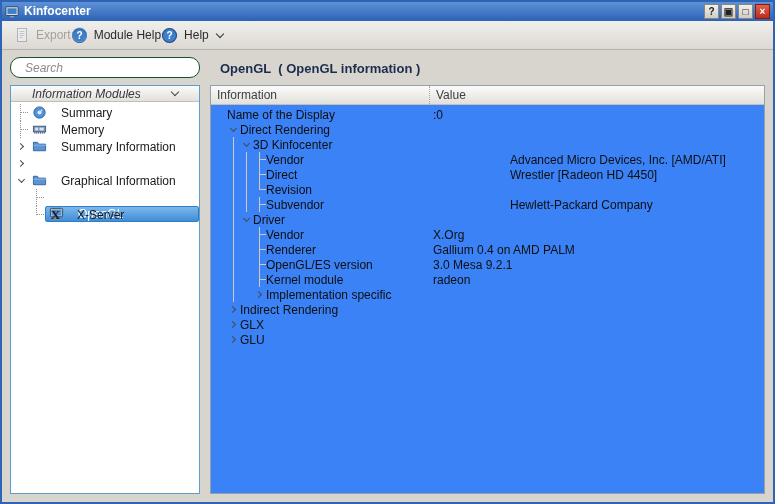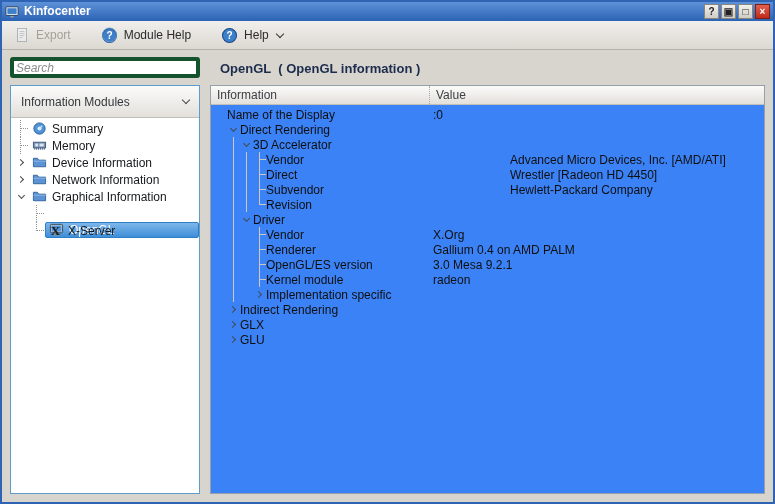--- a/index.html
+++ b/index.html
@@ -30,21 +30,21 @@
     font-size:10px; font-weight:bold; line-height:13px; text-align:center; color:#222;
     cursor:default;
   }
   .tb-btn.close { background:linear-gradient(#e2604f,#bd2b1a); border-color:#831c10; color:#fff; }
 
   
   .toolbar {
     height:29px; flex:none;
     background:linear-gradient(#f1efec,#dcd9d3);
     border-bottom:1px solid #b7b3ac;
-    display:flex; align-items:center; gap:30px; padding:0 12px;
+    display:flex; align-items:center; padding:0 12px;
   }
   .tool-btn { display:flex; align-items:center; gap:6px; font-size:12px; color:#2b2b2b; cursor:default; }
   .tool-btn.disabled { color:#a5a199; }
   .tool-btn .ticon svg { display:block; }
   .caret {
     display:inline-block; width:6px; height:6px; margin-left:2px; margin-top:-3px;
     border-right:1.4px solid #333; border-bottom:1.4px solid #333;
     transform:rotate(45deg);
   }
 
@@ -53,44 +53,44 @@
     flex:1; padding:7px 8px 8px 8px;
     display:grid;
     grid-template-columns:190px 1fr;
     grid-template-rows:22px 1fr;
     column-gap:10px; row-gap:6px;
     min-height:0;
   }
 
   .search-input {
     width:100%; height:21px;
-    border:4px solid #14532d; border-radius:3px;
-    padding:0 2px; font-size:12px; font-family:"Liberation Sans",sans-serif;
+    border:1px solid #14532d; border-radius:10px;
+    padding:0 14px; font-size:12px; font-family:"Liberation Sans",sans-serif;
     color:#333; background:#fff; outline:none;
   }
   .search-input::placeholder { color:#8b8b8b; font-style:italic; }
 
   .module-title {
     display:flex; align-items:center;
     padding-left:10px;
     font-size:13px; font-weight:bold; color:#1c2c4d;
     white-space:pre;
   }
 
   
   .tree-panel {
     background:#fff; border:1px solid #5f9ccb;
     display:flex; flex-direction:column; overflow:hidden;
   }
   .tree-header {
-    height:32px; flex:none;
+    height:16px; flex:none;
     background:linear-gradient(#fbfbfa,#e3e0db);
     border-bottom:1px solid #c2bfb9;
-    display:flex; align-items:center; padding:0 10px;
-    font-size:12px; color:#34383d;
+    display:flex; align-items:center; padding:0 21px;
+    font-size:12px; color:#34383d;font-style:italic;
   }
   .tree-header .hdr-chev {
     margin-left:auto; width:6px; height:6px; margin-top:-3px;
     border-right:1.4px solid #45494e; border-bottom:1.4px solid #45494e;
     transform:rotate(45deg);
   }
   .tree-body { flex:1; padding-top:2px; }
 
   .srow { height:17px; display:flex; align-items:center; padding-left:2px; font-size:12px; color:#17191c; }
   .srow .cell { width:16px; height:100%; position:relative; flex:none; }
@@ -104,21 +104,21 @@
     content:""; position:absolute; left:8px; top:8px; width:7px; border-top:1px dotted #97938c;
   }
   .chevcell { display:flex; align-items:center; justify-content:center; }
   .chev {
     display:block; width:5px; height:5px;
     border:solid #45494e; border-width:0 1.5px 1.5px 0;
   }
   .chev.collapsed { transform:rotate(-45deg); margin-left:-2px; }
   .chev.expanded  { transform:rotate(45deg);  margin-top:-2px; }
 
-  .selwrap { display:flex; align-items:center; gap:5px; flex:1; height:16px; padding:0 3px; border-radius:2px; }
+  .selwrap { display:flex; align-items:center; gap:14px; flex:1; height:16px; padding:0 3px; border-radius:2px; }
   .selwrap .icon svg { display:block; }
   .srow.sel .selwrap {
     background:linear-gradient(#7eb7ea,#3f8ed8);
     border:1px solid #2e7ec8; color:#fff;margin-top:32px;
   }
 
   
   .table-panel {
     background:#3b82f6; border:1px solid #96a0aa;
     display:flex; flex-direction:column; overflow:hidden;
@@ -250,35 +250,26 @@
             <span class="cell chevcell">
               <i class="chev collapsed"></i>
             </span>
             <span class="selwrap">
               <span class="icon">
                 <svg width="15" height="15" viewBox="0 0 16 16">
                   <path d="M1.5 12.5v-9h4.2l1.5 2h7.3v7z" fill="#5b93d5" stroke="#31639c"></path>
                   <path d="M1.5 6.6h13.5" stroke="#8fb8e6" stroke-width="1"></path>
                 </svg>
               </span>
-              <span>Device Information</span>
-            </span>
-          </div>
-          <div class="srow">
-            <span class="cell chevcell">
-              <i class="chev collapsed"></i>
-            </span>
-            <span class="selwrap">
-              <span class="icon">
-                <svg width="15" height="15" viewBox="0 0 16 16">
-                  <path d="M1.5 12.5v-9h4.2l1.5 2h7.3v7z" fill="#5b93d5" stroke="#31639c"></path>
-                  <path d="M1.5 6.6h13.5" stroke="#8fb8e6" stroke-width="1"></path>
-                </svg>
-              </span>
-              <span>Network Information</span>
+              <span>Summary Information</span>
+            </span>
+          </div>
+          <div class="srow">
+            <span class="cell chevcell">
+              <i class="chev collapsed"></i>
             </span>
           </div>
           <div class="srow">
             <span class="cell chevcell">
               <i class="chev expanded"></i>
             </span>
             <span class="selwrap">
               <span class="icon">
                 <svg width="15" height="15" viewBox="0 0 16 16">
                   <path d="M1.5 12.5v-9h4.2l1.5 2h7.3v7z" fill="#5b93d5" stroke="#31639c"></path>
@@ -332,51 +323,51 @@
             <span class="cell chevcell">
               <i class="chev expanded"></i>
             </span>
             <span class="tlabel">Direct Rendering</span>
           </div>
           <div class="trow">
             <span class="cell v"></span>
             <span class="cell chevcell">
               <i class="chev expanded"></i>
             </span>
-            <span class="tlabel">3D Accelerator</span>
+            <span class="tlabel">3D Kinfocenter</span>
           </div>
           <div class="trow">
             <span class="cell v"></span>
             <span class="cell v"></span>
             <span class="cell tee"></span>
             <span class="tlabel">Vendor</span>
             <span class="tvalue vi">Advanced Micro Devices, Inc. [AMD/ATI]</span>
           </div>
           <div class="trow">
             <span class="cell v"></span>
             <span class="cell v"></span>
             <span class="cell tee"></span>
             <span class="tlabel">Direct</span>
             <span class="tvalue vi">Wrestler [Radeon HD 4450]</span>
           </div>
           <div class="trow">
             <span class="cell v"></span>
             <span class="cell v"></span>
+            <span class="cell elb"></span>
+            <span class="tlabel">Revision</span>
+          </div>
+          <div class="trow">
+            <span class="cell v"></span>
+            <span class="cell v"></span>
             <span class="cell tee"></span>
             <span class="tlabel">Subvendor</span>
             <span class="tvalue vi">Hewlett-Packard Company</span>
           </div>
           <div class="trow">
             <span class="cell v"></span>
-            <span class="cell v"></span>
-            <span class="cell elb"></span>
-            <span class="tlabel">Revision</span>
-          </div>
-          <div class="trow">
-            <span class="cell v"></span>
             <span class="cell chevcell">
               <i class="chev expanded"></i>
             </span>
             <span class="tlabel">Driver</span>
           </div>
           <div class="trow">
             <span class="cell v"></span>
             <span class="cell"></span>
             <span class="cell tee"></span>
             <span class="tlabel">Vendor</span>

